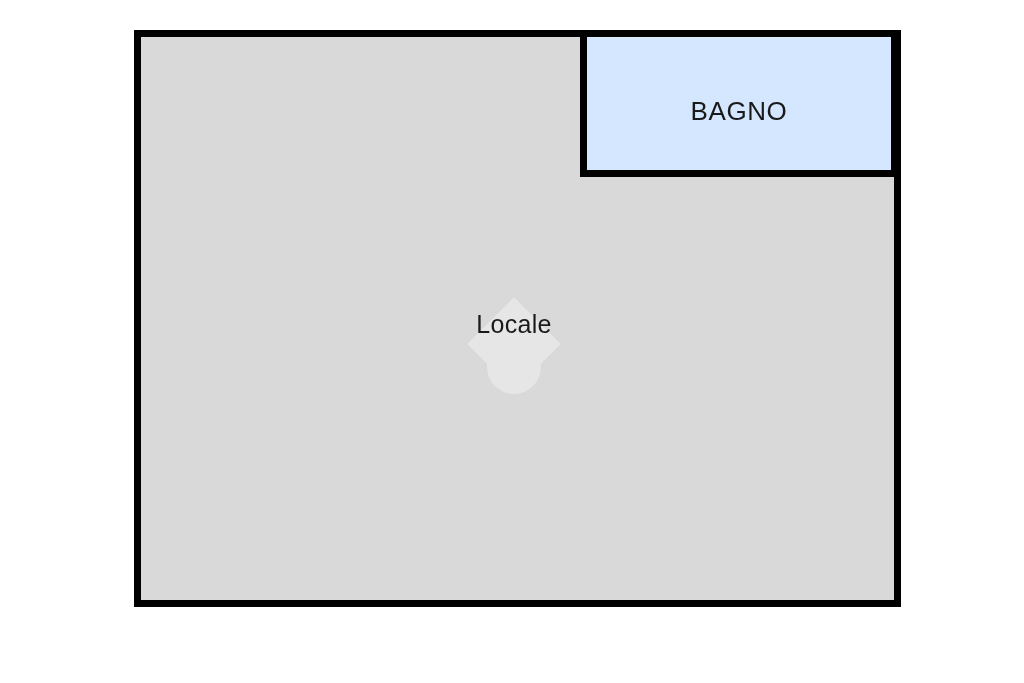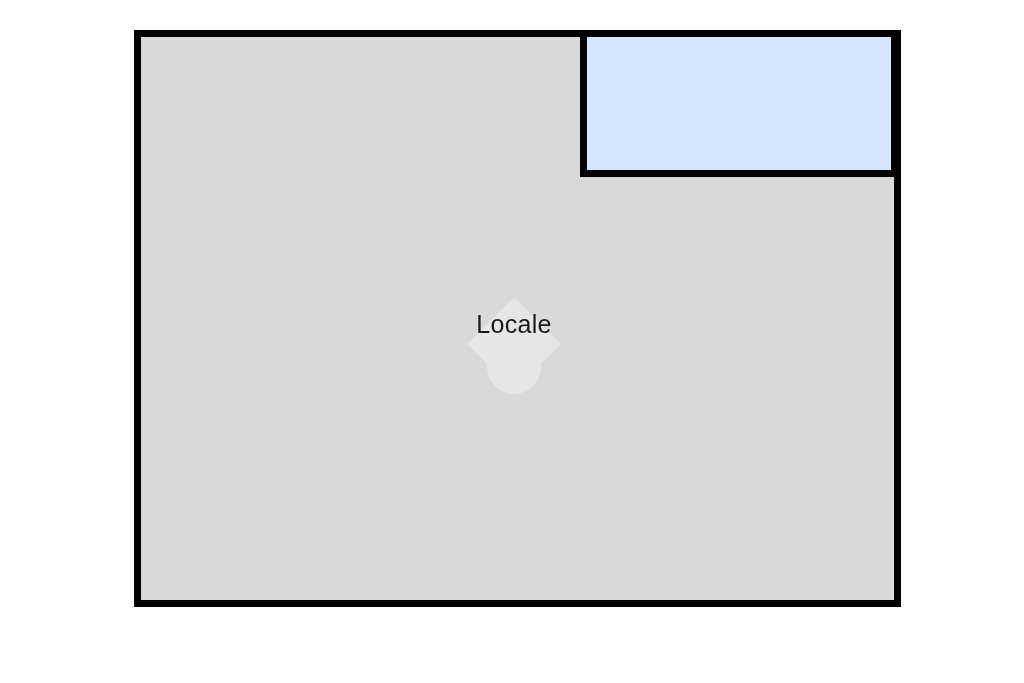--- a/index.html
+++ b/index.html
@@ -110,14 +110,15 @@
         <rect x="23" y="23" width="66" height="66" transform="rotate(45 56 56)"></rect>
         <circle cx="56" cy="79" r="27"></circle>
       </g>
     </svg>
   </div>
 
   <div class="room" id="room-bagno"></div>
 
   <div class="room-label" id="label-locale">Locale</div>
 
+  <div class="room-label" id="label-bagno">BAGNO</div>
 
 </div>
 
 </body></html>

